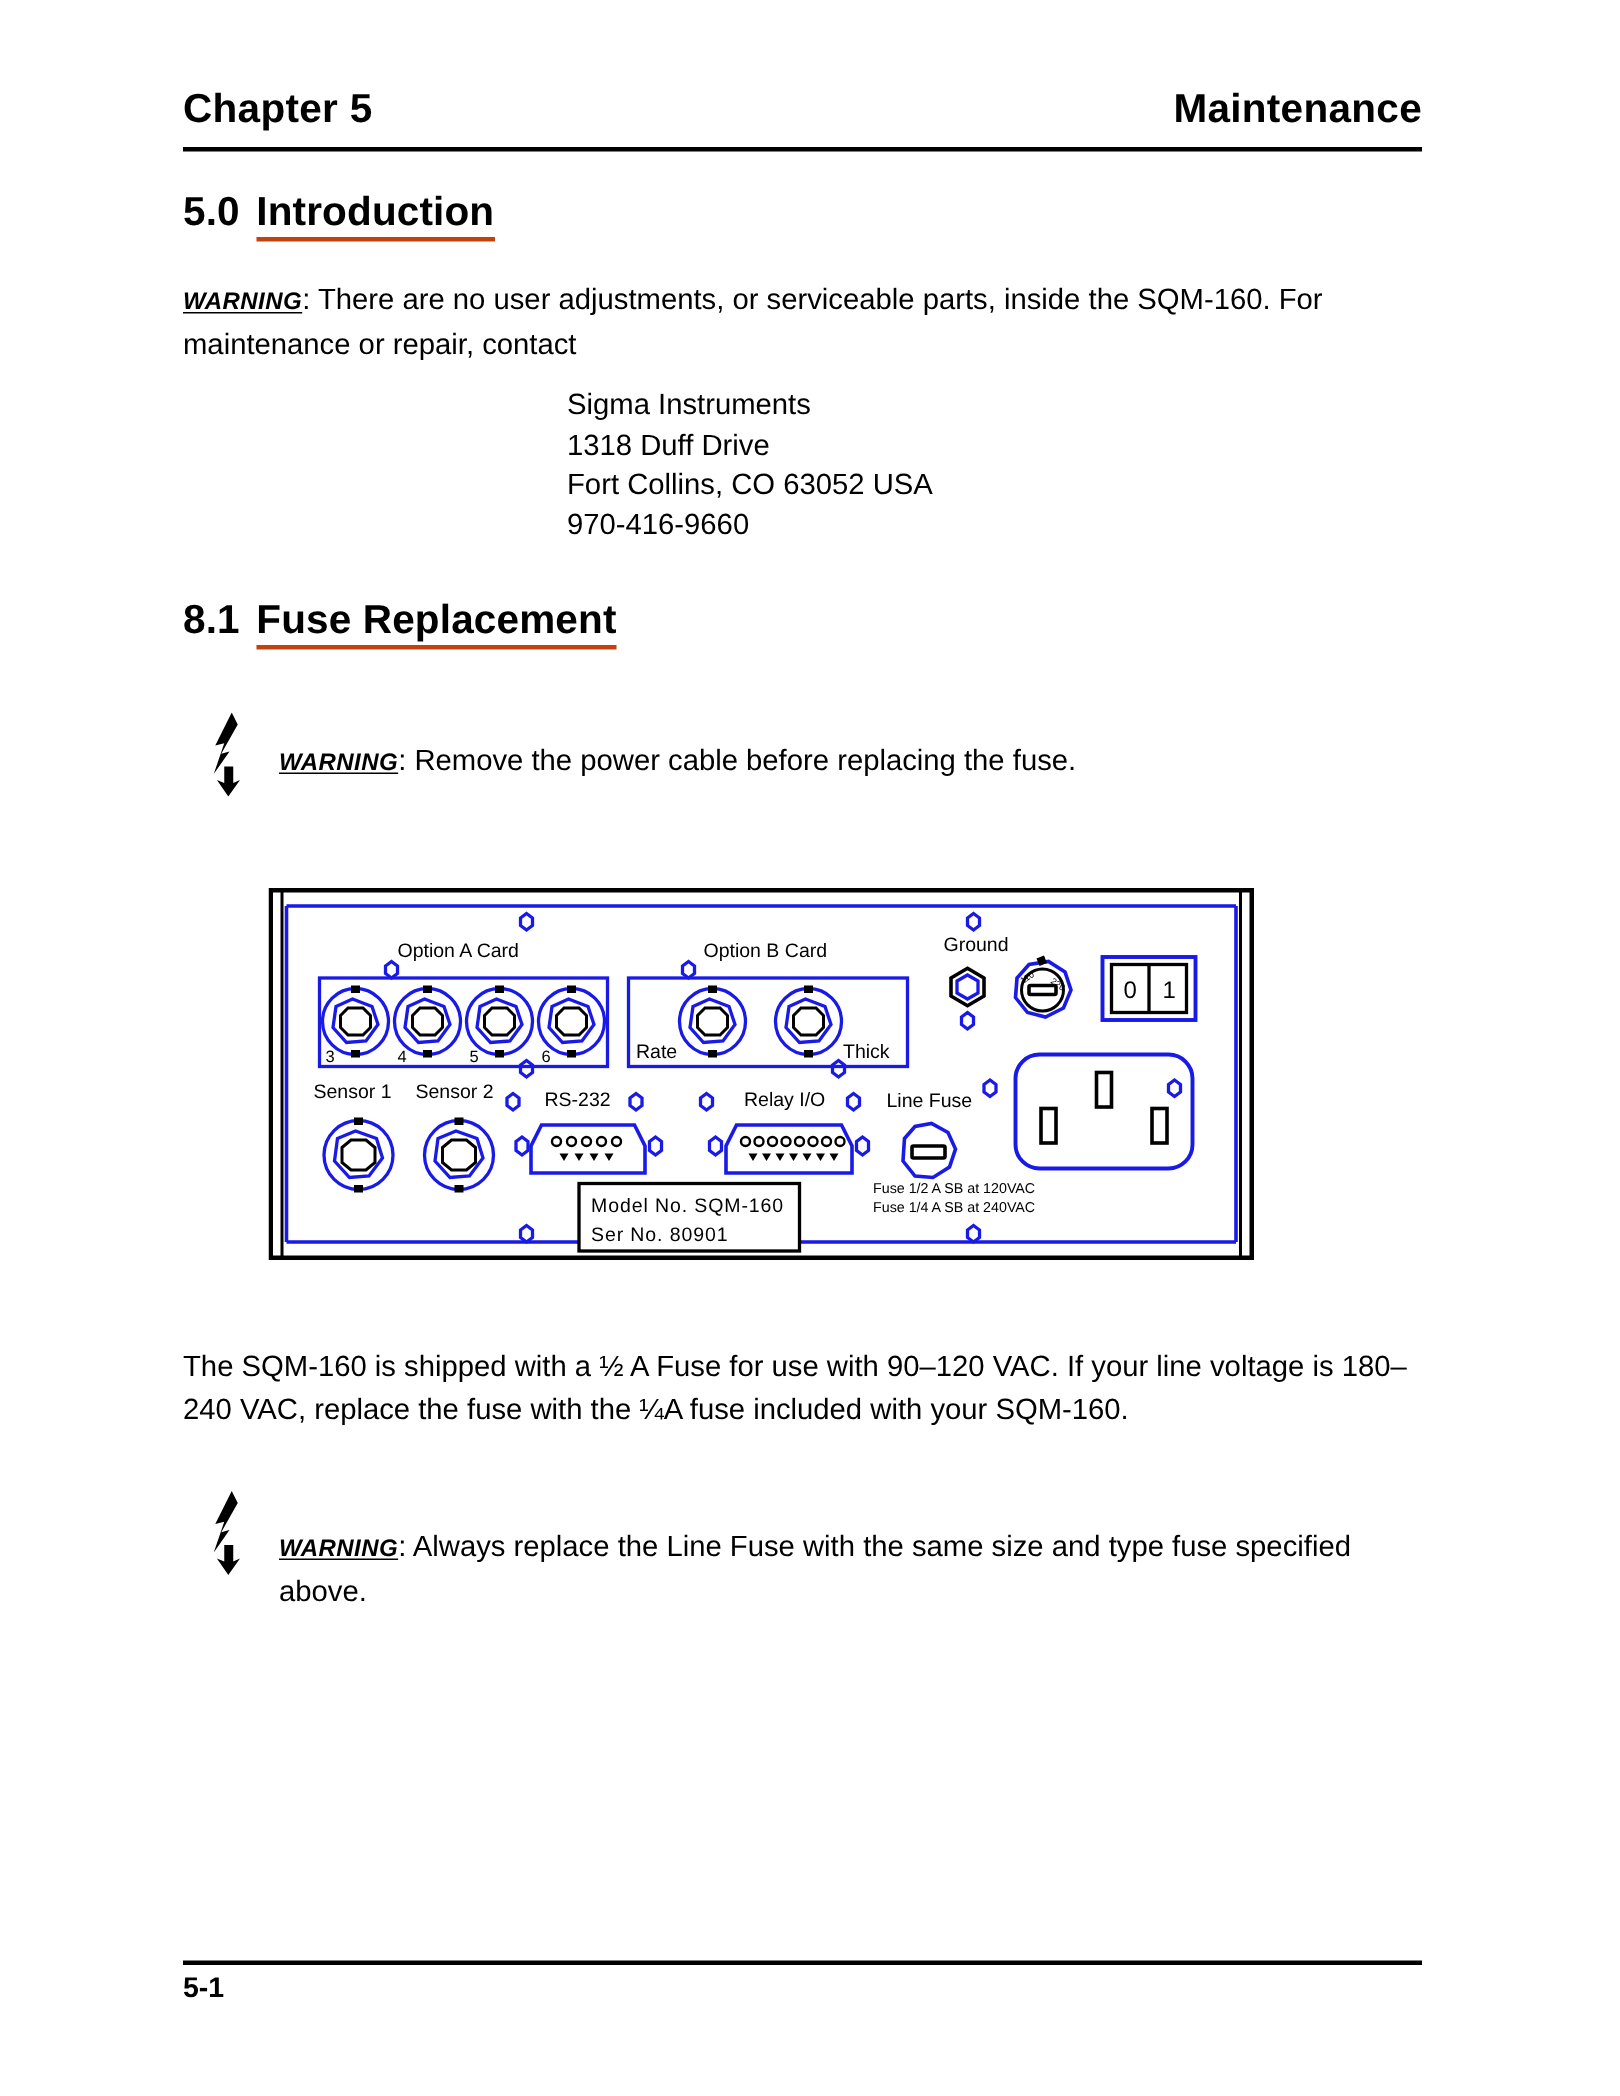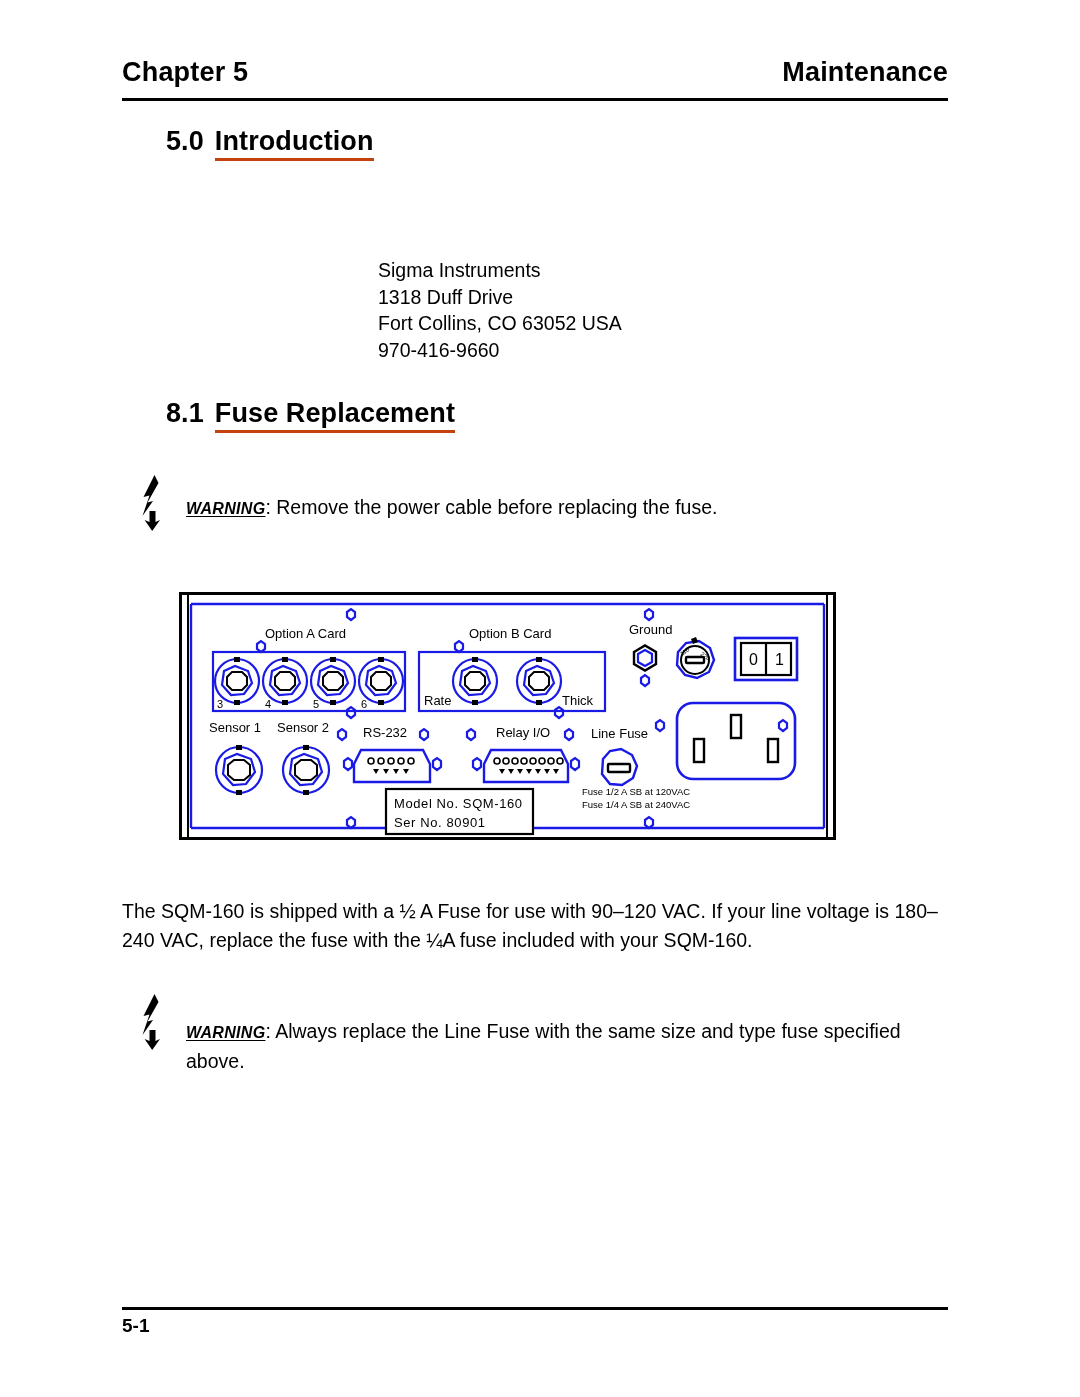--- a/index.html
+++ b/index.html
@@ -50,21 +50,20 @@
   .h-sec {
     position: absolute;
     font-size: 27px;
     font-weight: bold;
     white-space: nowrap;
     letter-spacing: 0.1px;
   }
   .h-sec .num {
     display: inline-block;
     margin-right: 11px;
-    margin-left: 44px;
   }
   .h-sec .ttl {
     display: inline-block;
     border-bottom: 3px solid #c2410c;
     padding-bottom: 1px;
   }
   #sec-50 { left: 122px; top: 126px; }
   #sec-51 { left: 122px; top: 398px; }
 
   
@@ -152,20 +151,23 @@
   <div class="runhead">
     <span class="runhead-chapter">Chapter 5</span>
     <span class="runhead-topic">Maintenance</span>
   </div>
   <div class="runhead-rule"></div>
 
   <div class="h-sec" id="sec-50">
     <span class="num">5.0</span><span class="ttl">Introduction</span>
   </div>
 
+  <div class="para" id="para-intro">
+    <span class="warnword">WARNING</span><span>:  There are no user adjustments, or serviceable parts, inside the SQM-160. For maintenance or repair, contact</span>
+  </div>
 
   <div class="addr">
     <div>Sigma Instruments</div>
     <div>1318 Duff Drive</div>
     <div>Fort Collins, CO  63052  USA</div>
     <div>970-416-9660</div>
   </div>
 
   <div class="h-sec" id="sec-51">
     <span class="num">8.1</span><span class="ttl">Fuse Replacement</span>

